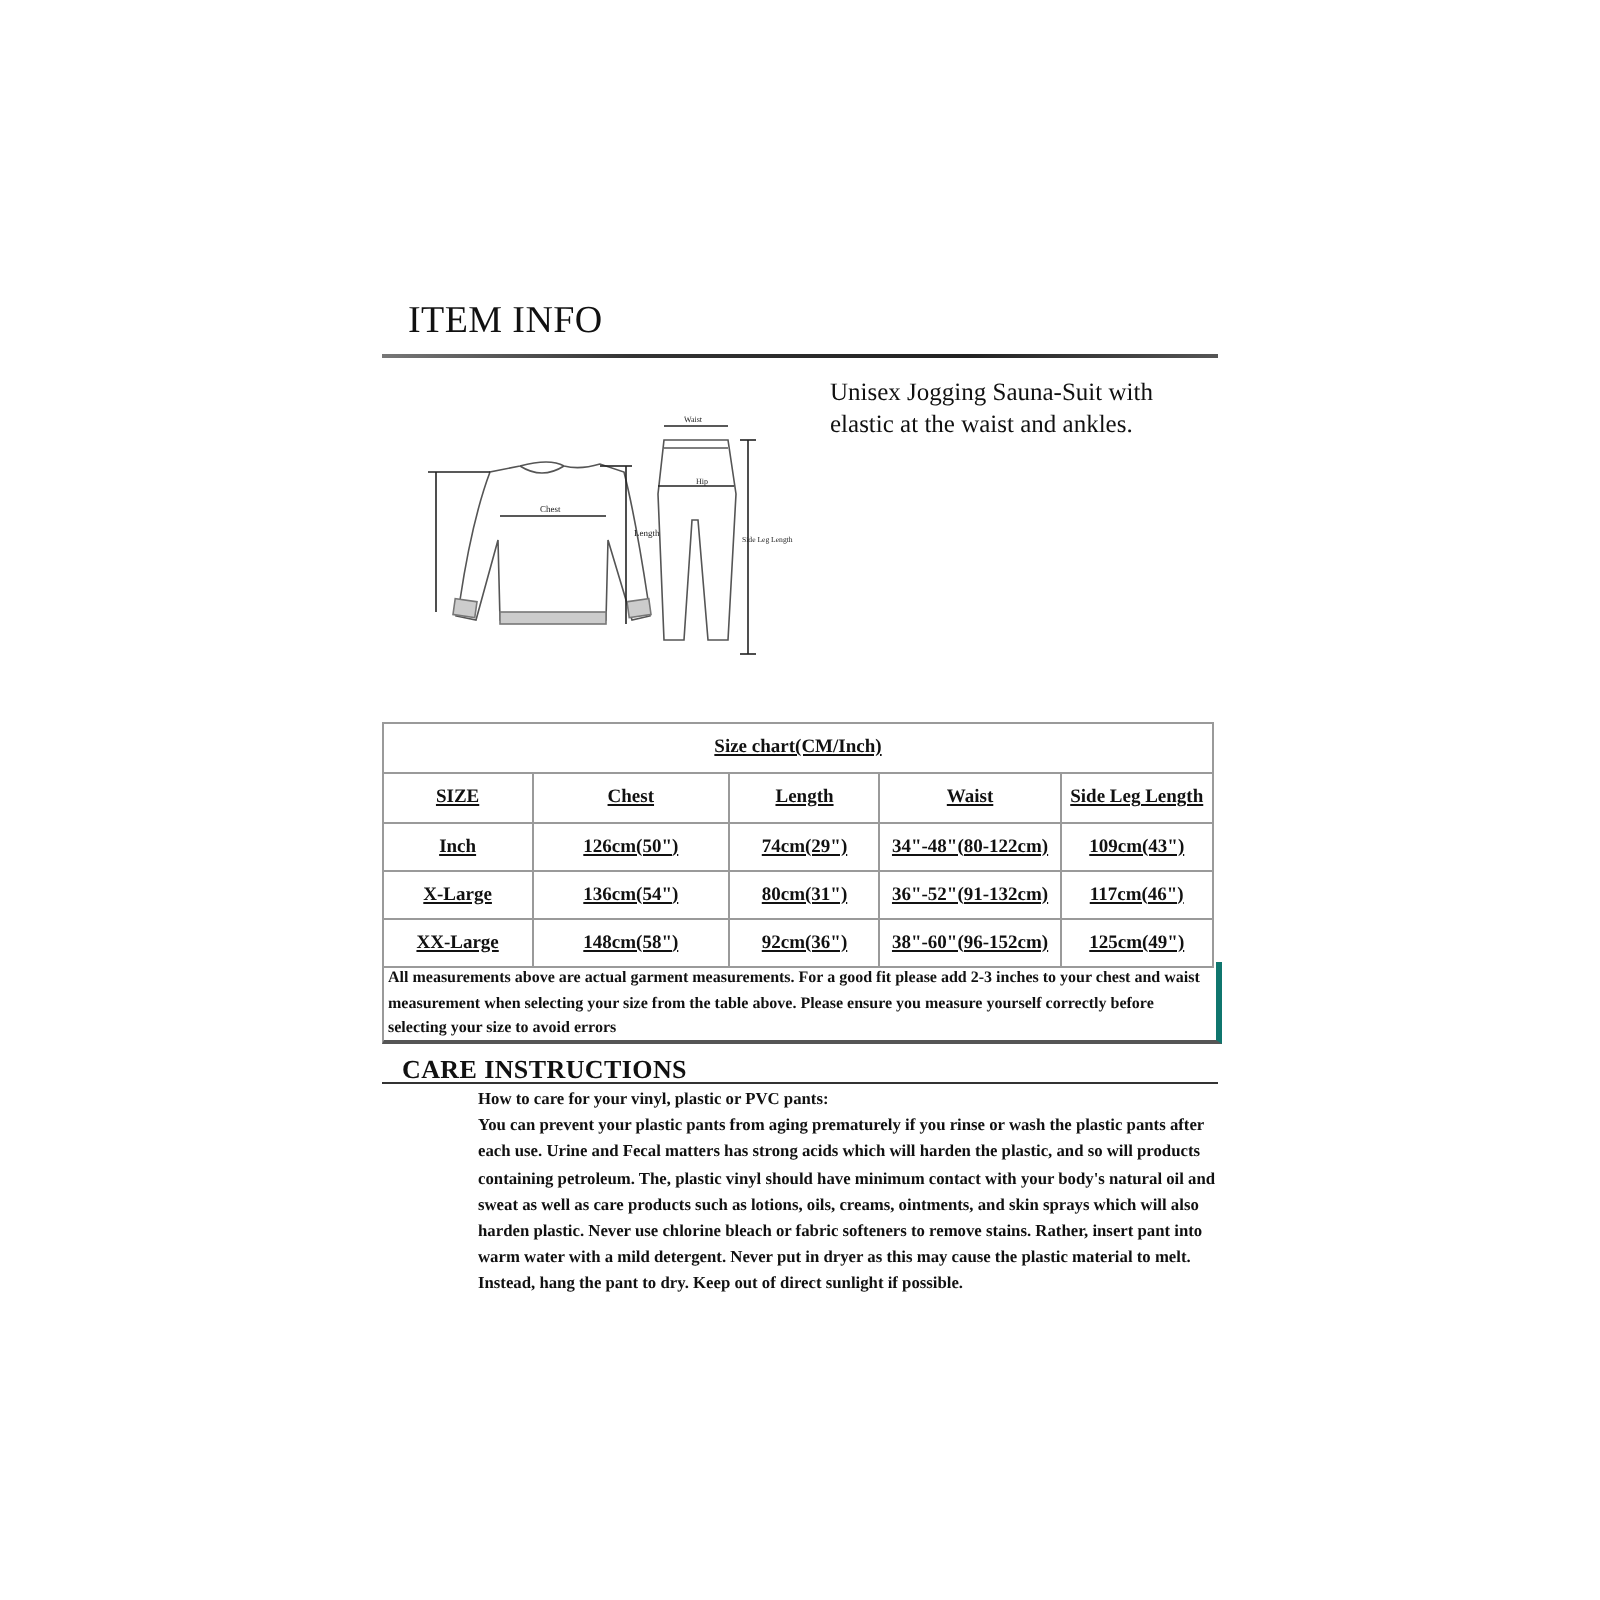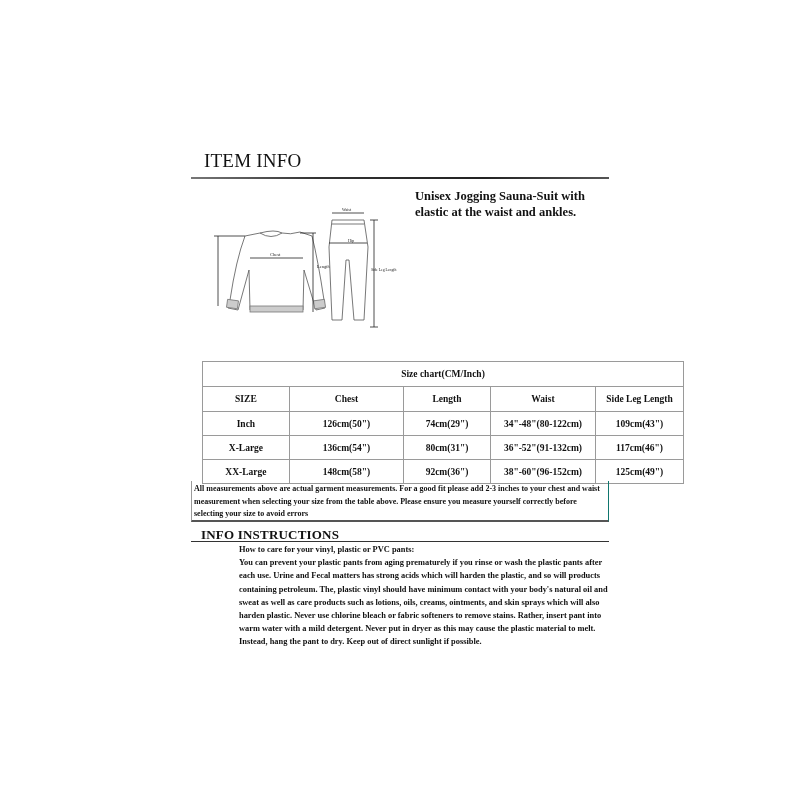--- a/index.html
+++ b/index.html
@@ -3,31 +3,31 @@
   <meta charset="utf-8">
   <style>
     html, body { margin: 0; padding: 0; background: #ffffff; }
     body { width: 800px; height: 800px; position: relative; overflow: hidden;
            font-family: "Liberation Serif", "DejaVu Serif", serif; color: #111; }
     .abs { position: absolute; }
     .title { left: 204px; top: 150px; font-size: 19px; font-weight: normal; letter-spacing: 0.2px; }
     .rule { left: 191px; width: 418px; height: 2px;
             background: linear-gradient(to right, #777, #333 30%, #222 70%, #555); }
     .rule1 { top: 177px; }
-    .desc { left: 415px; top: 188px; width: 190px; font-size: 12.5px; font-weight: bold; line-height: 16px; }
+    .desc { left: 415px; top: 188px; width: 190px; font-size: 12.5px; font-weight: normal; line-height: 16px; }
     .diagram { left: 200px; top: 200px; width: 210px; height: 135px; }
-    table.size { position: absolute; left: 202px; top: 361px; width: 482px;
-                 border-collapse: collapse; font-size: 9.5px; font-weight: bold; }
+    table.size { position: absolute; left: 191px; top: 361px; width: 416px;
+                 border-collapse: collapse; font-size: 9.5px; font-weight: bold; text-decoration: underline; }
     table.size td, table.size th { border: 1px solid #9a9a9a; text-align: center; padding: 0; }
     .cap td { height: 24px; }
     .hdr td { height: 24px; }
     .row td { height: 23px; }
     .note { position: absolute; left: 191px; top: 481px; width: 412px; padding: 2px 2px;
             font-size: 8px; font-weight: bold; line-height: 12.5px;
-            border-left: 1px solid #9a9a9a; border-right: 1px solid #0f766e; border-bottom: 2px solid #555; height: 35px; }
+            border-left: 1px solid #9a9a9a; border-right: 3px solid #0f766e; border-bottom: 2px solid #555; height: 35px; }
     .care-title { left: 201px; top: 527px; font-size: 13px; font-weight: bold; letter-spacing: 0.2px; }
     .rule2 { top: 541px; height: 1px; background: #333; }
     .care { left: 200px; top: 543px; width: 410px; font-size: 8.4px; font-weight: bold; line-height: 13.2px; }
     .care p { margin: 0; padding-left: 39px; }
     svg text { font-family: "Liberation Serif", serif; }
   </style>
 </head>
 <body>
 
 <div class="abs title">ITEM INFO</div>
@@ -100,19 +100,19 @@
     <td>148cm(58")</td>
     <td>92cm(36")</td>
     <td>38"-60"(96-152cm)</td>
     <td>125cm(49")</td>
   </tr>
 </tbody>
   </table>
 
 <div class="note">All measurements above are actual garment measurements. For a good fit please add 2-3 inches to your chest and waist measurement when selecting your size from the table above. Please ensure you measure yourself correctly before selecting your size to avoid errors</div>
 
-<div class="abs care-title">INFO INSTRUCTIONS</div>
+<div class="abs care-title">CARE INSTRUCTIONS</div>
 <div class="abs rule rule2"></div>
 
 <div class="abs care">
   <p>How to care for your vinyl, plastic or PVC pants:</p>
   <p>You can prevent your plastic pants from aging prematurely if you rinse or wash the plastic pants after each use. Urine and Fecal matters has strong acids which will harden the plastic, and so will products containing petroleum. The, plastic vinyl should have minimum contact with your body's natural oil and sweat as well as care products such as lotions, oils, creams, ointments, and skin sprays which will also harden plastic. Never use chlorine bleach or fabric softeners to remove stains. Rather, insert pant into warm water with a mild detergent. Never put in dryer as this may cause the plastic material to melt. Instead, hang the pant to dry. Keep out of direct sunlight if possible.</p>
 </div>
 
 </body></html>

